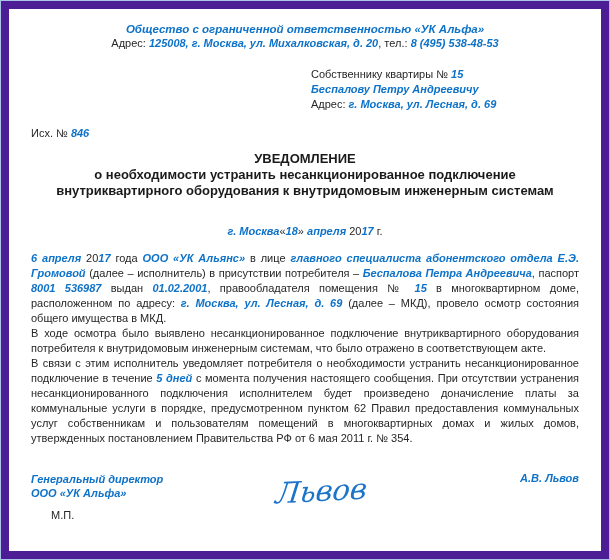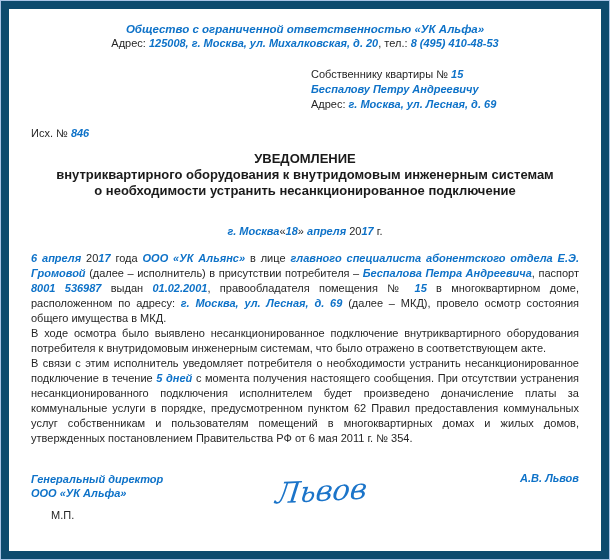--- a/index.html
+++ b/index.html
@@ -1,19 +1,19 @@
 <!DOCTYPE html>
 <html><head>
 <meta charset="utf-8">
 <style>
   * { margin: 0; padding: 0; box-sizing: border-box; }
   html, body { background: #fff; }
   .frame {
     width: 610px; height: 560px;
-    background: #0c4a6e;
+    background: #4c1d95;
     border: 1px solid #a9c4e6;
     padding: 8px;
   }
   .page {
     width: 100%; height: 100%;
     background: #ffffff;
     padding: 13px 22px 10px 22px;
     font-family: "Liberation Sans", sans-serif;
     font-size: 11px;
     color: #262626;
@@ -73,34 +73,34 @@
   }
   .sig-right { text-align: right; }
 </style>
 </head>
 <body>
 
 <div class="frame">
   <div class="page">
 
     <div class="company b">Общество с ограниченной ответственностью «УК Альфа»</div>
-    <div class="addr-line"><span>Адрес: </span><span class="b">125008, г. Москва, ул. Михалковская, д. 20</span><span>, тел.: </span><span class="b">8 (495) 410-48-53</span></div>
+    <div class="addr-line"><span>Адрес: </span><span class="b">125008, г. Москва, ул. Михалковская, д. 20</span><span>, тел.: </span><span class="b">8 (495) 538-48-53</span></div>
 
     <div class="recipient">
       <div><span>Собственнику квартиры № </span><span class="b">15</span></div>
       <div class="b">Беспалову Петру Андреевичу</div>
       <div><span>Адрес: </span><span class="b">г. Москва, ул. Лесная, д. 69</span></div>
     </div>
 
     <div class="ref-line"><span>Исх. № </span><span class="b">846</span></div>
 
     <div class="title-block">
       <div>УВЕДОМЛЕНИЕ</div>
+      <div>о необходимости устранить несанкционированное подключение</div>
       <div>внутриквартирного оборудования к внутридомовым инженерным системам</div>
-      <div>о необходимости устранить несанкционированное подключение</div>
     </div>
 
     <div class="dateline">
       <span class="b">г. Москва</span>
       <span><span>«</span><span class="b">18</span><span>» </span><span class="b">апреля</span><span> 20</span><span class="b">17</span><span> г.</span></span>
     </div>
 
     <div class="body-text">
       <p><span class="b">6 апреля</span><span> 20</span><span class="b">17</span><span> года </span><span class="b">ООО «УК Альянс»</span><span> в лице </span><span class="b">главного специалиста абонентского отдела Е.Э. Громовой</span><span> (далее – исполнитель) в присутствии потребителя – </span><span class="b">Беспалова Петра Андреевича</span><span>, паспорт </span><span class="b">8001 536987</span><span> выдан </span><span class="b">01.02.2001</span><span>, правообладателя помещения № </span><span class="b">15</span><span> в многоквартирном доме, расположенном по адресу: </span><span class="b">г. Москва, ул. Лесная, д. 69</span><span> (далее – МКД), провело осмотр состояния общего имущества в МКД.</span></p>
       <p>В ходе осмотра было выявлено несанкционированное подключение внутриквартирного оборудования потребителя к внутридомовым инженерным системам, что было отражено в соответствующем акте.</p>

